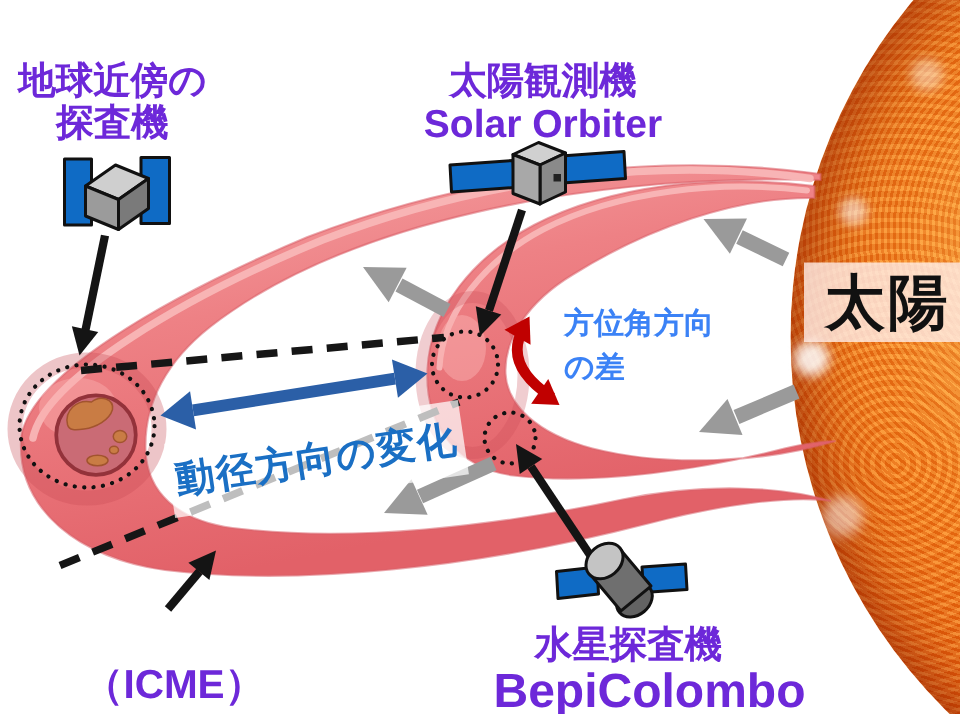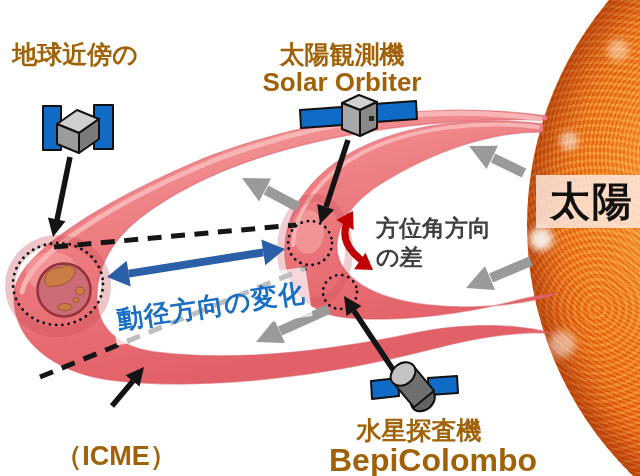--- a/index.html
+++ b/index.html
@@ -21,30 +21,30 @@
     position:absolute;left:520px;top:-125px;width:700px;height:700px;border-radius:50%;
     background:
       radial-gradient(circle at 3% 52%, rgba(255,255,255,.85) 0 7px, rgba(255,255,255,0) 16px),
       radial-gradient(circle at 7% 38%, rgba(255,255,255,.55) 0 5px, rgba(255,255,255,0) 13px),
       radial-gradient(circle at 6% 67%, rgba(255,255,255,.5) 0 8px, rgba(255,255,255,0) 18px),
       radial-gradient(circle at 14% 25%, rgba(255,240,220,.5) 0 6px, rgba(255,255,255,0) 15px);
     filter:blur(2px);
   }
   
   .lbl{position:absolute;text-align:center;z-index:20;}
-  .lbl-black{color:#a16207;}
+  .lbl-black{color:#6d28d9;}
   .near-earth{left:8px;top:40px;width:134px;font-size:25px;line-height:28px;}
-  .solar-orbiter{left:256px;top:40px;width:172px;font-size:25px;line-height:28px;}
+  .solar-orbiter{left:276px;top:40px;width:172px;font-size:25px;line-height:28px;}
   .solar-orbiter .en{font-size:26px;}
   .sun-label{
     left:536px;top:175px;width:112px;height:53px;z-index:20;
     background:rgba(255,237,233,.8);display:flex;align-items:center;justify-content:center;
     font-size:40px;letter-spacing:2px;
   }
-  .azimuth{left:376px;top:214px;width:130px;text-align:left;color:#404040;font-size:23px;line-height:29px;}
+  .azimuth{left:376px;top:202px;width:130px;text-align:left;color:#3b82f6;font-size:20px;line-height:29px;}
   .radial{
     left:112px;top:281px;width:198px;height:50px;z-index:20;
     transform:rotate(-8.5deg);background:rgba(255,255,255,.72);
     display:flex;align-items:center;justify-content:center;
     color:#1a6fc4;font-size:26px;letter-spacing:1px;
   }
   .icme{left:0px;top:410px;width:232px;font-size:26px;line-height:31px;}
   .icme .l2{font-size:27px;}
   .bepi{left:329px;top:415px;width:180px;font-size:25px;line-height:30px;}
   .bepi .en{font-size:32px;}
@@ -181,20 +181,21 @@
       <polygon points="371,381 398,378 399,396 372,399" fill="#0f6bc5"></polygon>
       <polygon points="428,378 457,376 458,393 429,395" fill="#0f6bc5"></polygon>
       <ellipse cx="423" cy="400" rx="13" ry="10" transform="rotate(-40 423 400)" fill="#636363"></ellipse>
       <polygon points="413,365.7 434,390.7 414,407.3 393,382.3" fill="#6f6f6f"></polygon>
       <ellipse cx="403" cy="374" rx="13.5" ry="10.5" transform="rotate(-40 403 374)" fill="#c4c4c4"></ellipse>
     </g>
   </svg>
 
   <div class="lbl lbl-black near-earth">
     <span>地球近傍の</span><br>
+    <span>探査機</span>
   </div>
 
   <div class="lbl lbl-black solar-orbiter">
     <span>太陽観測機</span><br>
     <span class="en">Solar Orbiter</span>
   </div>
 
   <div class="lbl sun-label">
     <span>太陽</span>
   </div>

